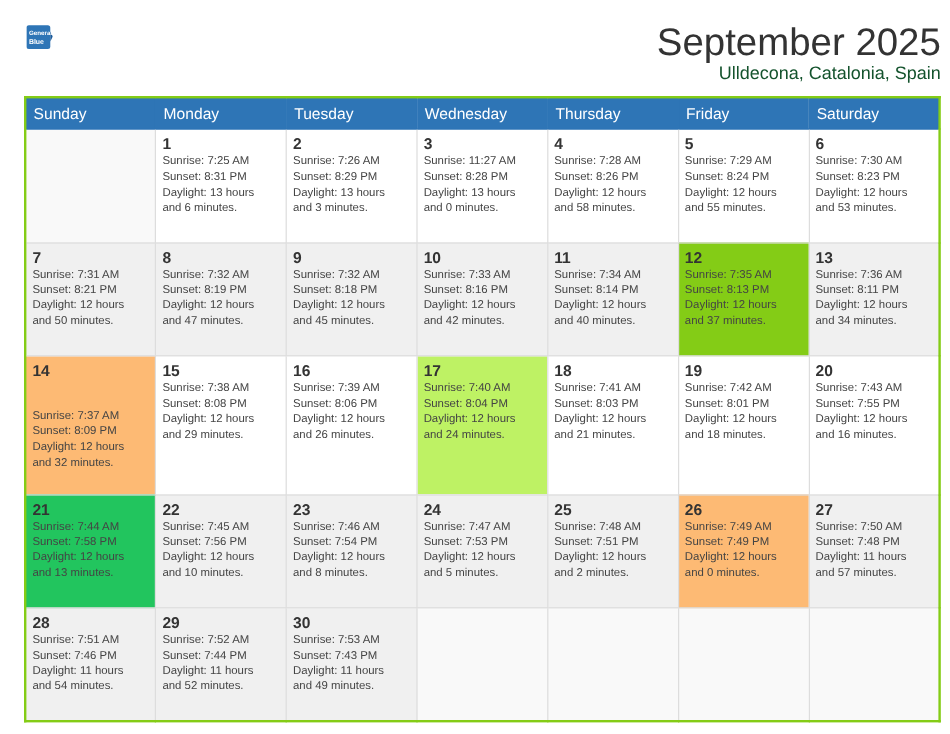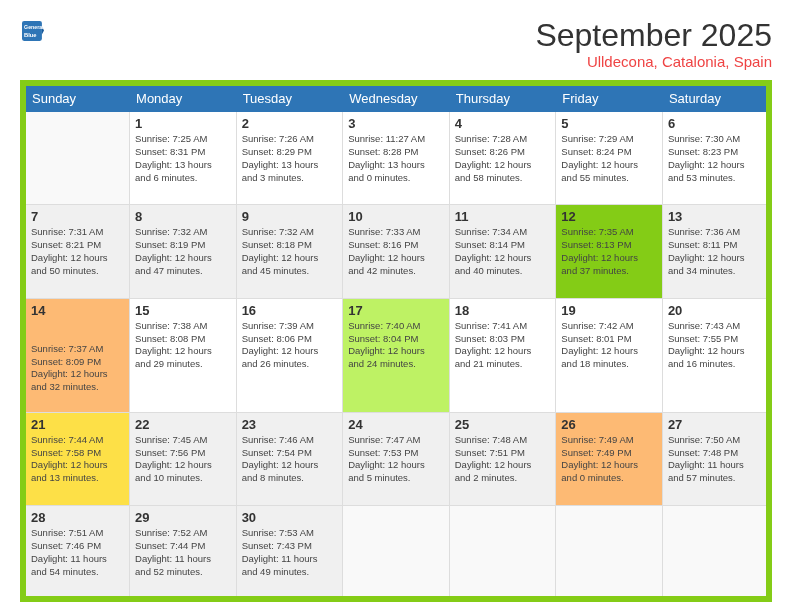--- a/index.html
+++ b/index.html
@@ -6,21 +6,21 @@
     body {
       width: 792px;
       height: 612px;
       background: #fff;
       font-family: Arial, sans-serif;
       overflow: hidden;
     }
     .page {
       width: 792px;
       height: 612px;
-      padding: 18px 20px 10px 20px;
+      padding: 18px 8px 10px 20px;
       display: flex;
       flex-direction: column;
     }
     .header {
       display: flex;
       justify-content: space-between;
       align-items: flex-start;
       margin-bottom: 10px;
     }
     .logo {
@@ -38,25 +38,25 @@
     }
     .title-block h1 {
       font-size: 32px;
       font-weight: normal;
       color: #333;
       line-height: 1.1;
     }
     .title-block h2 {
       font-size: 15px;
       font-weight: normal;
-      color: #ef4444;
+      color: #14532d;
     }
     .calendar {
       flex: 1;
-      border: 6px solid #84cc16;
+      border: 2px solid #84cc16;
       border-collapse: collapse;
       width: 100%;
       table-layout: fixed;
     }
     .calendar th {
       background: #2e75b6;
       color: #fff;
       text-align: left;
       padding: 5px 6px;
       font-size: 13px;
@@ -262,21 +262,21 @@
           </td>
           <td style="background-color: rgb(255, 255, 255);">
             <span class="day-num">20</span>
             <div class="day-info" style="white-space: pre-line;">Sunrise: 7:43 AM
 Sunset: 7:55 PM
 Daylight: 12 hours
 and 16 minutes.</div>
           </td>
         </tr>
         <tr>
-          <td style="background-color: #fde047;">
+          <td style="background-color: #22c55e;">
             <span class="day-num">21</span>
             <div class="day-info" style="white-space: pre-line;">Sunrise: 7:44 AM
 Sunset: 7:58 PM
 Daylight: 12 hours
 and 13 minutes.</div>
           </td>
           <td style="background-color: rgb(240, 240, 240);">
             <span class="day-num">22</span>
             <div class="day-info" style="white-space: pre-line;">Sunrise: 7:45 AM
 Sunset: 7:56 PM

